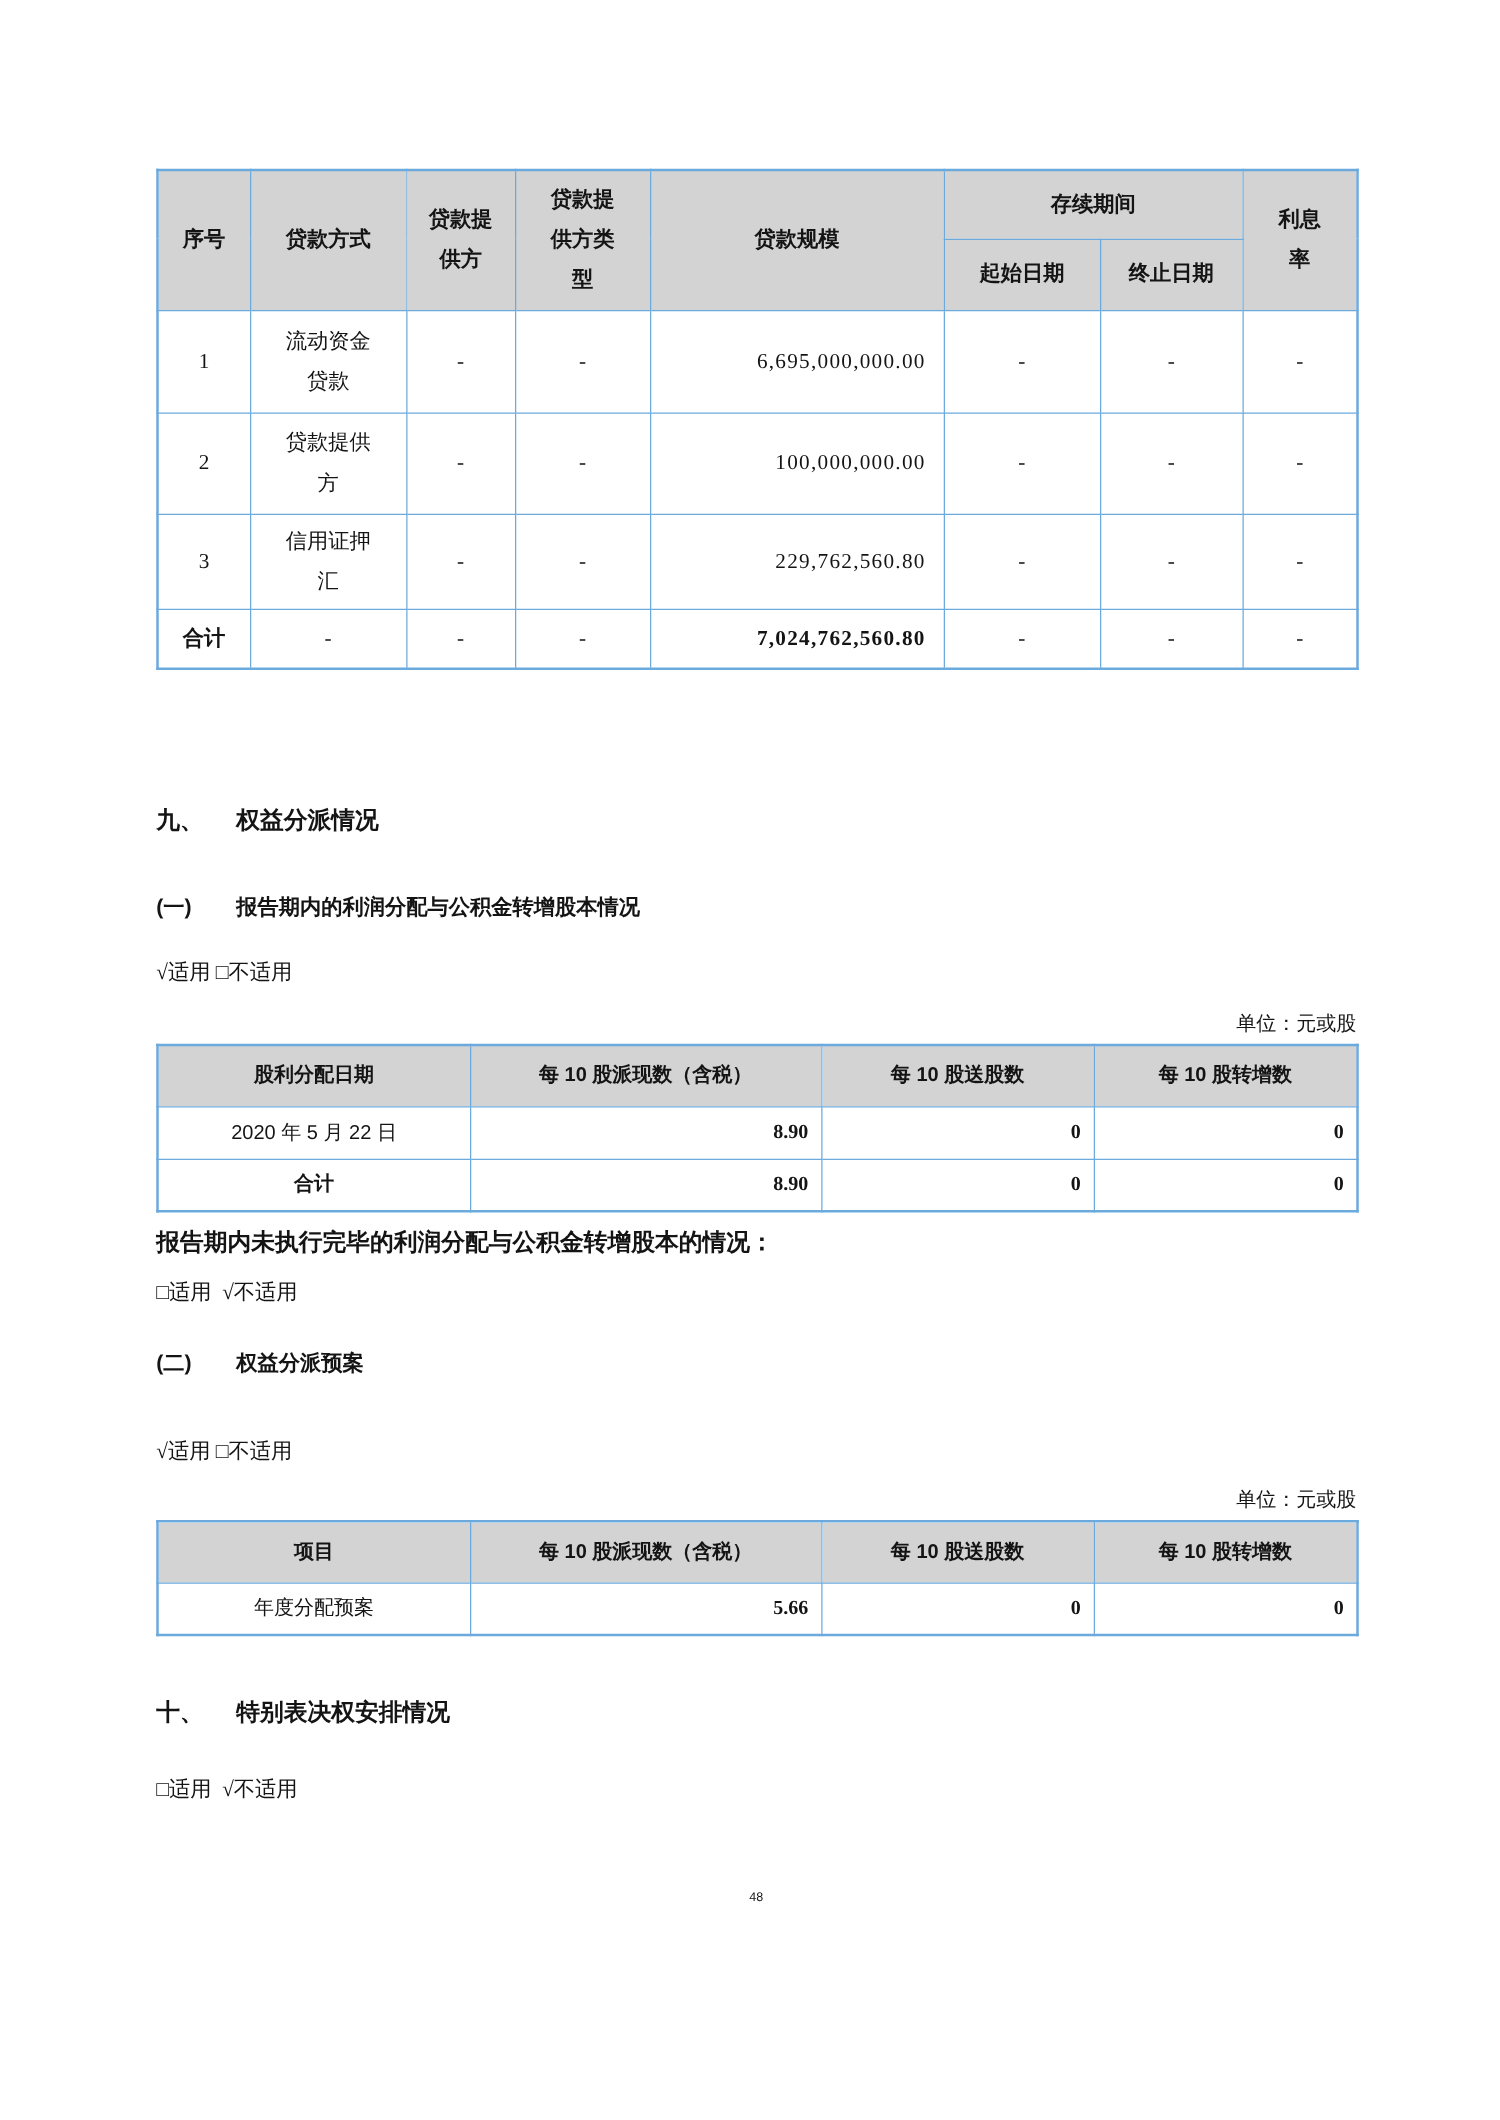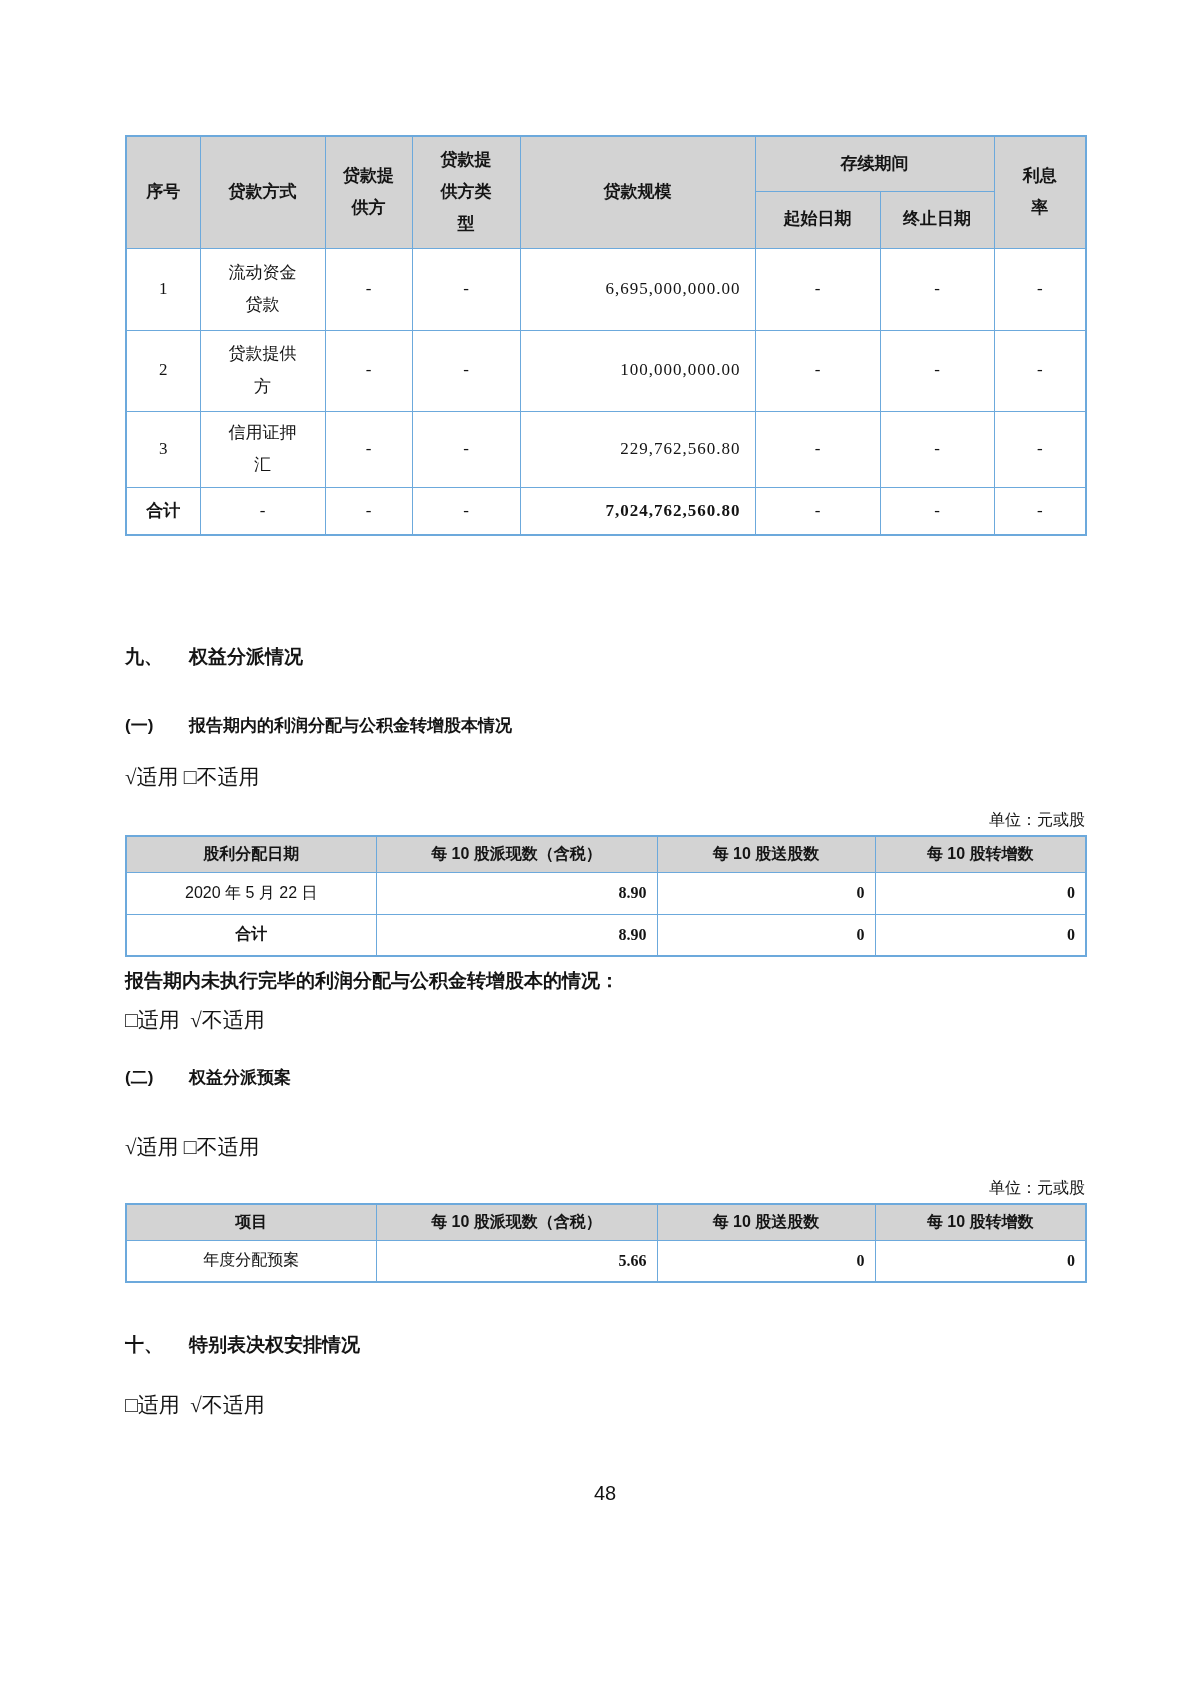--- a/index.html
+++ b/index.html
@@ -34,52 +34,52 @@
   .h-major {
     font-family: "Liberation Sans", sans-serif;
     font-size: 19px; font-weight: 700; display: flex; line-height: 26px;
   }
   .h-major .h-num { width: 64px; flex: none; }
   .h-sub {
     font-family: "Liberation Sans", sans-serif;
     font-size: 17px; font-weight: 700; display: flex; line-height: 24px;
   }
   .h-sub .h-num { width: 64px; flex: none; }
-  .applicable { font-size: 21px; line-height: 23px; white-space: pre-wrap; }
+  .applicable { font-size: 17px; line-height: 23px; white-space: pre-wrap; }
   .unit-line { font-size: 16px; line-height: 22px; text-align: right; margin-bottom: 4px; }
   .note-line {
     font-family: Liberation Mono, monospace;
     font-size: 19px; font-weight: 700; line-height: 24px;
   }
 
   
   .div-table { font-family: "Liberation Sans", sans-serif; font-size: 16px; }
   .div-table th {
     background: #D3D3D3; font-weight: 700; text-align: center;
-    height: 36px; padding: 2px 6px;
+    height: 49px; padding: 2px 6px;
   }
   .div-table td { height: 42px; padding: 2px 6px; text-align: center; }
   .div-table td.val { text-align: right; padding-right: 10px; font-weight: 700; font-family: Liberation Serif, serif; }
   .div-table td.bold { font-weight: 700; }
 
   
   .mt-h9 { margin-top: 108px; }
   .mt-sub1 { margin-top: 44px; }
   .mt-app1 { margin-top: 28px; }
   .mt-unit1 { margin-top: 20px; }
   .mt-note { margin-top: 13px; }
   .mt-app2 { margin-top: 15px; }
   .mt-sub2 { margin-top: 34px; }
   .mt-app3 { margin-top: 46px; }
   .mt-unit2 { margin-top: 18px; }
   .mt-h10 { margin-top: 49px; }
   .mt-app4 { margin-top: 36px; }
   .page-num {
     margin-top: 66px; text-align: center;
-    font-family: "Liberation Sans", sans-serif; font-size: 20px; line-height: 20px;
+    font-family: "Liberation Sans", sans-serif; font-size: 10px; line-height: 20px;
   }
 </style>
 </head>
 <body>
 
 <div class="content">
 
   <table class="blue-table loan-table">
     <colgroup>
       <col style="width:74px">

